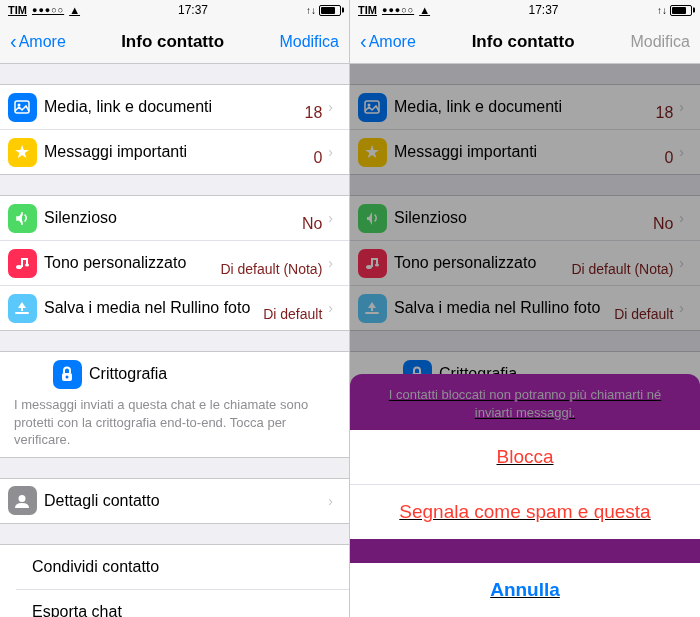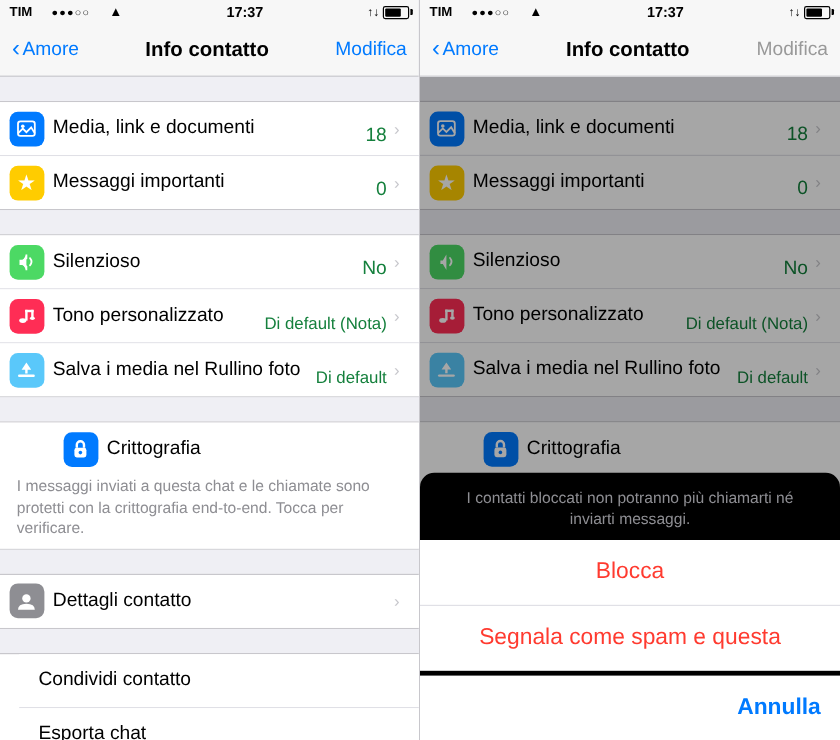--- a/index.html
+++ b/index.html
@@ -29,22 +29,22 @@
       background: #f7f7f7;
       height: 20px;
       display: flex;
       align-items: center;
       justify-content: space-between;
       padding: 0 8px;
       font-size: 11px;
       font-weight: 600;
       color: #000;
     }
-    .status-left { display: flex; align-items: center; gap: 16px; }
-    .status-center { font-size: 12px; font-weight: 700; }
+    .status-left { display: flex; align-items: center; gap: 5px; text-decoration: underline; }
+    .status-center { font-size: 12px; font-weight: 400; }
     .status-right { display: flex; align-items: center; gap: 3px; font-size: 11px; }
     .battery-icon {
       width: 22px; height: 11px; border: 1.5px solid #000; border-radius: 2px; position: relative;
       display: inline-flex; align-items: center; padding: 1px;
     }
     .battery-icon::after {
       content: ''; position: absolute; right: -4px; top: 50%; transform: translateY(-50%);
       width: 2px; height: 5px; background: #000; border-radius: 0 1px 1px 0;
     }
     .battery-fill { width: 75%; height: 100%; background: #000; border-radius: 1px; }
@@ -132,21 +132,21 @@
       font-size: 16px;
     }
     .row-label {
       flex: 1;
       font-size: 16px;
       color: #000;
       padding: 11px 0;
     }
     .row-value {
       font-size: 16px;
-      color: #15803d;
+      color: #7f1d1d;
       margin-right: 4px;
       margin-top: 12px;
     }
     .row-chevron {
       color: #c7c7cc;
       font-size: 14px;
       margin-left: 2px;
     }
     .row-sublabel {
       font-size: 13px;
@@ -206,23 +206,24 @@
       left: 0;
       right: 0;
       top: 0;
       background: rgba(0,0,0,0.35);
       display: flex;
       flex-direction: column;
       justify-content: flex-end;
       z-index: 10;
     }
     .modal-sheet {
-      background: #000000;
+      background: #701a75;
       border-radius: 12px 12px 0 0;
       overflow: hidden;
+      text-decoration: underline;
     }
     .modal-message {
       padding: 12px 20px 8px;
       text-align: center;
       font-size: 13px;
       color: #8e8e93;
       line-height: 1.4;
     }
     .modal-actions {
       background: #fff;
@@ -232,23 +233,23 @@
       padding: 16px;
       text-align: center;
       font-size: 19px;
       border-bottom: 1px solid #e0e0e6;
       cursor: pointer;
     }
     .modal-action-row:last-child { border-bottom: none; }
     .modal-action-row.red { color: #ff3b30; }
     .modal-cancel-row {
       background: #fff;
-      margin-top: 4px;
+      margin-top: 24px;
       padding: 16px;
-      text-align: right;
+      text-align: center;
       font-size: 19px;
       font-weight: 600;
       color: #007aff;
       cursor: pointer;
     }
 
     
     .content::-webkit-scrollbar { width: 0; }
   </style>
 </head>

